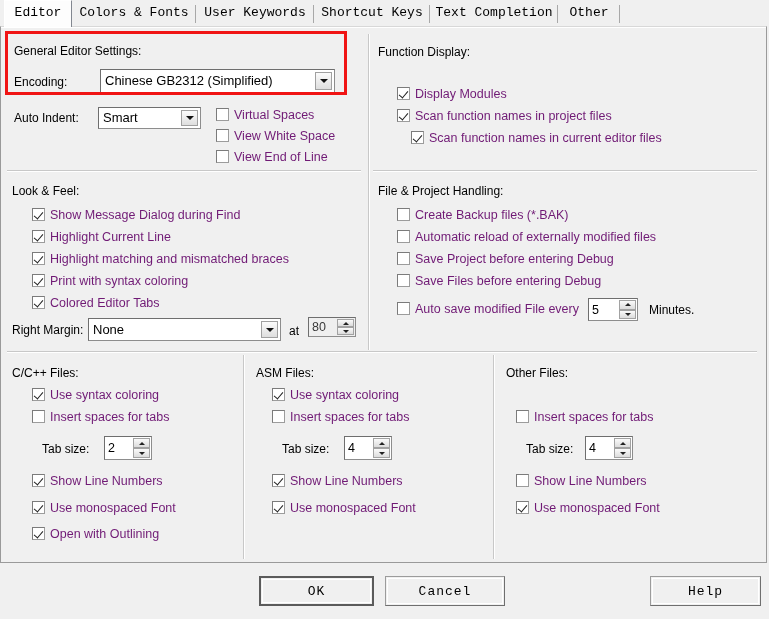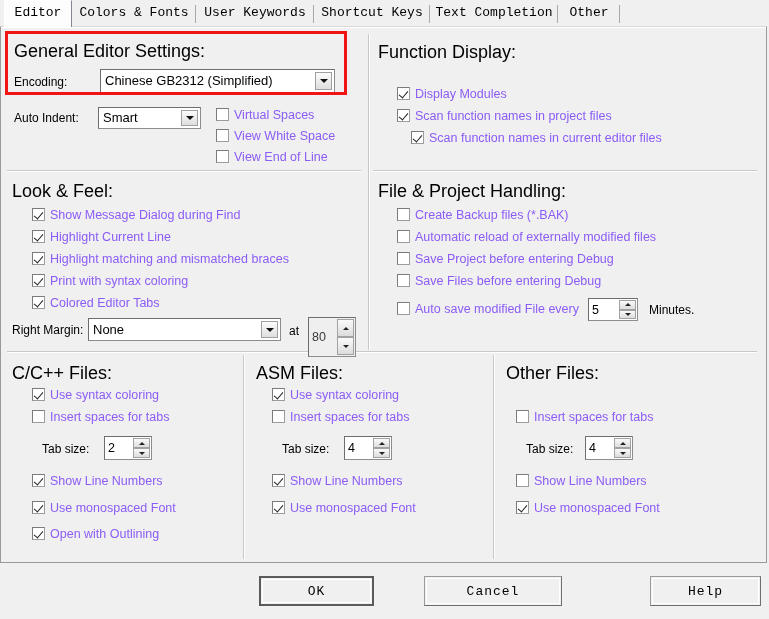--- a/index.html
+++ b/index.html
@@ -99,21 +99,21 @@
   }
 
   
   .lbl {
     position: absolute;
     white-space: nowrap;
     font-size: 12px;
     color: #000;
     line-height: 15px;
   }
-  .section-title { font-size: 18px; }
+  .section-title { font-size: 12px; }
 
   
   .cb {
     position: absolute;
     white-space: nowrap;
     line-height: 15px;
   }
   .cb .box {
     display: inline-block;
     width: 13px;
@@ -129,21 +129,21 @@
   }
   .cb.checked .box::after {
     content: "";
     position: absolute;
     left: 3px; top: 1px;
     width: 4px; height: 8px;
     border: solid #202020;
     border-width: 0 1.6px 1.6px 0;
     transform: rotate(40deg);
   }
-  .cb .txt { font-size: 12.5px; color: #8b5cf6; }
+  .cb .txt { font-size: 12.5px; color: #701a75; }
 
   
   .combo {
     position: absolute;
     box-sizing: border-box;
     background: #ffffff;
     border: 1px solid #8d8d8d;
     border-top-color: #6e6e6e;
     border-left-color: #6e6e6e;
   }
@@ -380,21 +380,21 @@
 
       <div class="lbl" style="left:11px; top:295px;">Right Margin:</div>
 
       <div class="combo" style="left:87px; top:290px; width:193px; height:23px; line-height:21px;">
         <span class="ctext">None</span>
         <span class="cbtn"></span>
       </div>
 
       <div class="lbl" style="left:288px; top:296px;">at</div>
 
-      <div class="spin disabled" style="left:307px; top:289px; width:48px; height:40px;">
+      <div class="spin disabled" style="left:307px; top:289px; width:48px; height:20px;">
         <span class="stext">80</span>
         <span class="sbtns">
           <span class="sup"></span>
           <span class="sdn"></span>
         </span>
       </div>
 
       <div class="lbl section-title" style="left:377px; top:156px;">File &amp; Project Handling:</div>
 
       <div class="cb" style="left:396px; top:180px;">
@@ -501,21 +501,21 @@
     </div>
   </div>
 
   <div class="redbox" style="left:5px; top:31px; width:342px; height:64px;"></div>
 
   <div class="btnbar">
     <div class="btn def" style="left:259px; top:13px; width:115px; height:30px;">
       <span class="inner"></span>
       <span>OK</span>
     </div>
-    <div class="btn" style="left:385px; top:13px; width:138px; height:30px;margin-left:39px;">
+    <div class="btn" style="left:385px; top:13px; width:120px; height:30px;">
       <span class="inner"></span>
       <span>Cancel</span>
     </div>
     <div class="btn" style="left:650px; top:13px; width:111px; height:30px;">
       <span class="inner"></span>
       <span>Help</span>
     </div>
   </div>
 
 </div>

